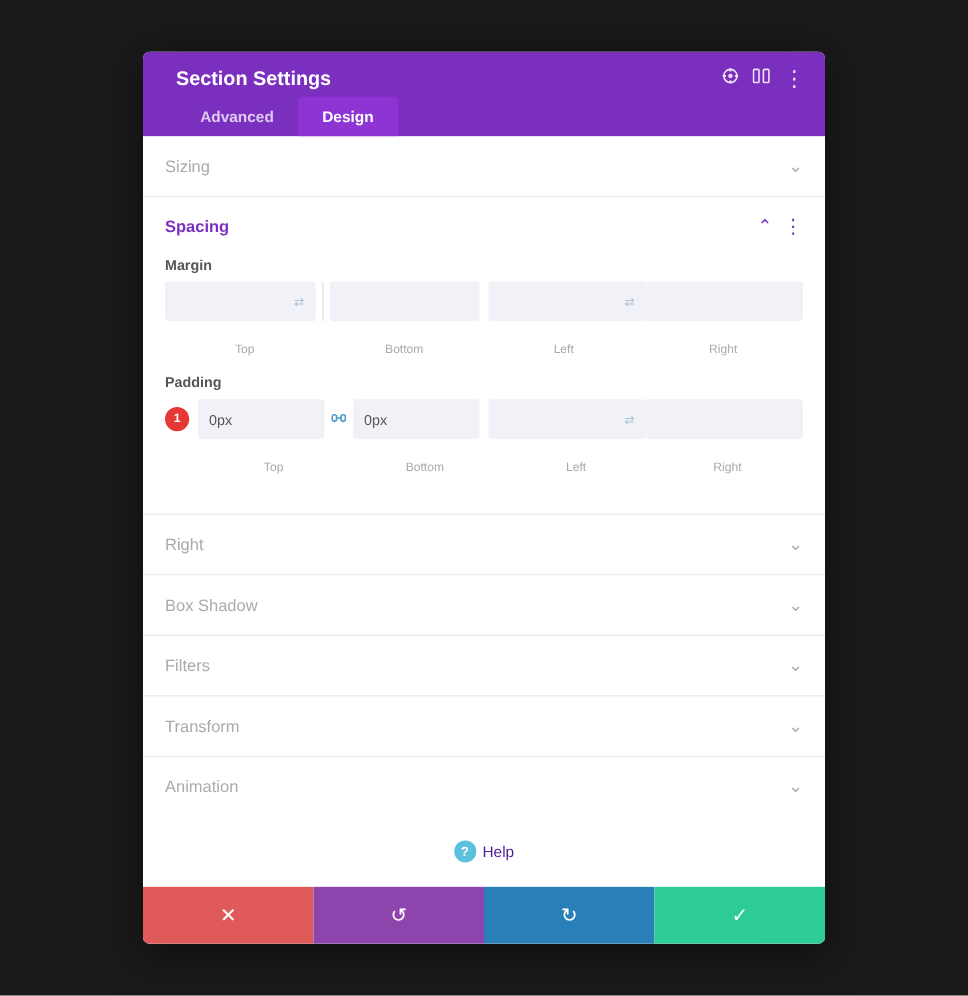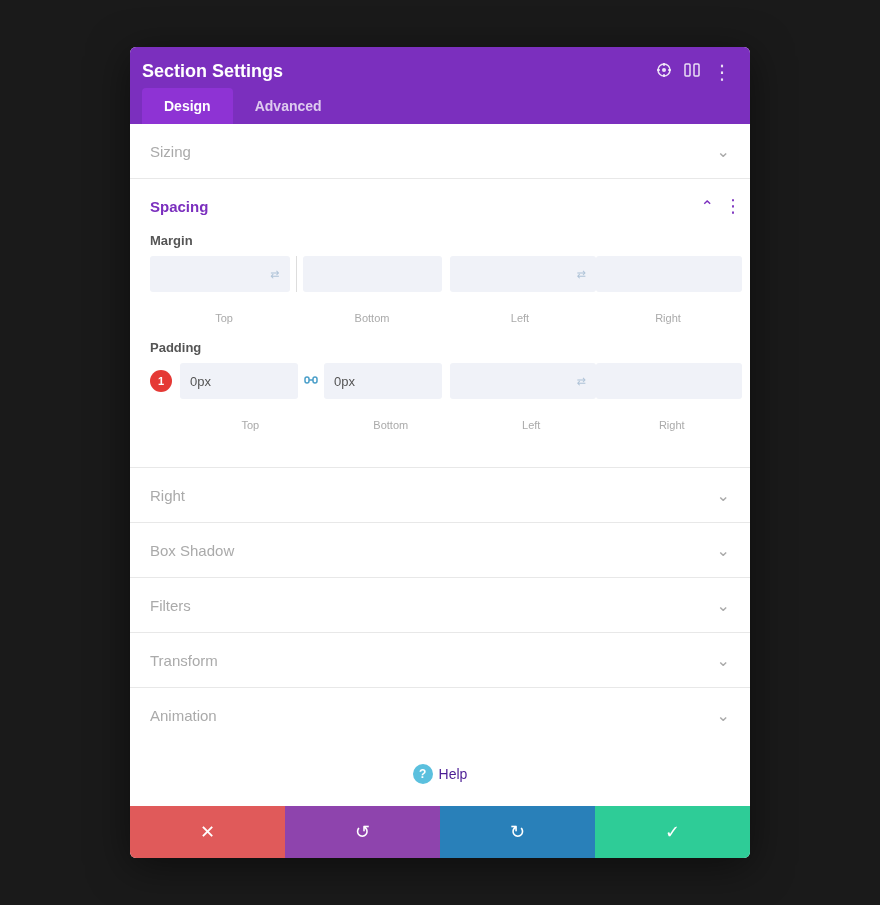--- a/index.html
+++ b/index.html
@@ -14,21 +14,21 @@
     .panel-wrapper {
       width: 620px;
       background: #fff;
       border-radius: 6px;
       overflow: hidden;
       box-shadow: 0 8px 40px rgba(0,0,0,0.5);
     }
     
     .panel-header {
       background: #7b2fbe;
-      padding: 14px 18px 0 12px;
+      padding: 14px 18px 0 30px;
       color: #fff;
     }
     .panel-header-top {
       display: flex;
       align-items: center;
       justify-content: space-between;
       margin-bottom: 6px;
     }
     .panel-title {
       font-size: 18px;
@@ -93,21 +93,21 @@
       font-size: 15px;
       color: #aaa;
       font-weight: 500;
     }
     .chevron-icon {
       color: #aaa;
       font-size: 16px;
     }
     
     .spacing-section {
-      padding: 0 8px 20px 20px;
+      padding: 0 20px 20px 20px;
       border-bottom: 1px solid #e8e8e8;
     }
     .spacing-header {
       display: flex;
       align-items: center;
       justify-content: space-between;
       height: 54px;
     }
     .spacing-title {
       font-size: 15px;
@@ -275,22 +275,22 @@
           <svg width="16" height="16" viewBox="0 0 16 16" fill="none">
             <rect x="1" y="2" width="5" height="12" rx="1" stroke="rgba(255,255,255,0.85)" stroke-width="1.5"></rect>
             <rect x="10" y="2" width="5" height="12" rx="1" stroke="rgba(255,255,255,0.85)" stroke-width="1.5"></rect>
           </svg>
         </span>
         <span class="header-icon" style="font-size:20px; line-height:1;">⋮</span>
       </div>
     </div>
 
     <div class="tabs">
+      <div class="tab">Advanced</div>
       <div class="tab active">Design</div>
-      <div class="tab">Advanced</div>
     </div>
   </div>
 
   <div class="panel-body" style="position:relative;">
 
     <div class="section-row">
       <div class="section-row-header">
         <span class="section-row-title">Sizing</span>
         <span class="chevron-icon">⌄</span>
       </div>

